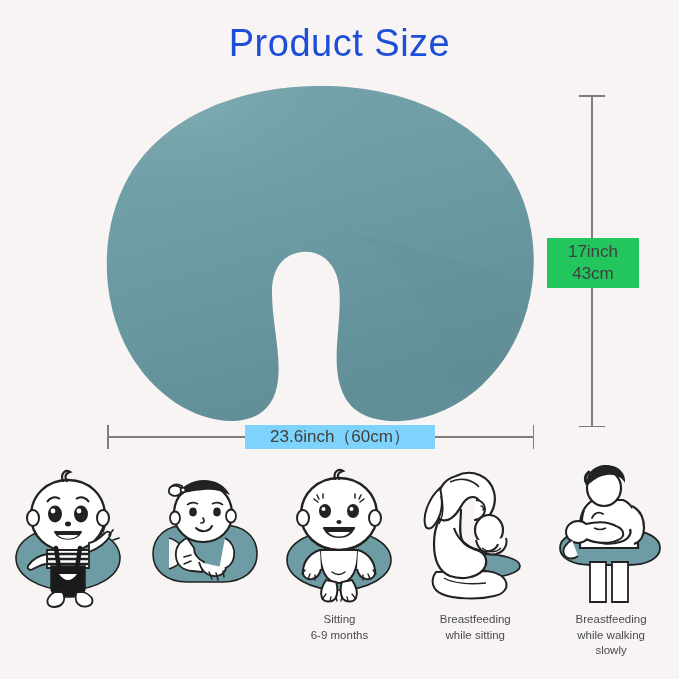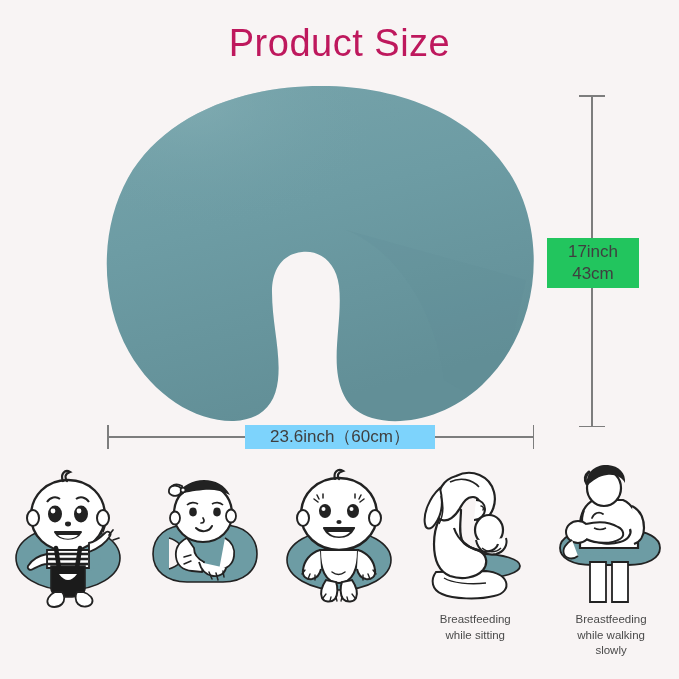--- a/index.html
+++ b/index.html
@@ -25,21 +25,21 @@
   
   .page-title {
     position: absolute;
     top: 22px;
     left: 0;
     width: 679px;
     text-align: center;
     font-size: 38px;
     font-weight: 400;
     letter-spacing: 0.5px;
-    color: #be185d;
+    color: #1d4ed8;
     font-family: "Liberation Sans", sans-serif;
   }
 
   
   .product-stage {
     position: absolute;
     left: 96px;
     top: 80px;
     width: 450px;
     height: 350px;
@@ -313,20 +313,22 @@
         <path d="M46 88 c-10 3 -16 11 -17 20 c-1 6 3 10 9 9 c5 -1 8 -5 9 -10" fill="#fff" stroke="#222" stroke-width="2"></path>
         <path d="M84 88 c10 3 16 11 17 20 c1 6 -3 10 -9 9 c-5 -1 -8 -5 -9 -10" fill="#fff" stroke="#222" stroke-width="2"></path>
         <path d="M31 108 l-3 4 M36 112 l-2 5 M41 113 l0 5" stroke="#222" stroke-width="1.4" stroke-linecap="round"></path>
         <path d="M99 108 l3 4 M94 112 l2 5 M89 113 l0 5" stroke="#222" stroke-width="1.4" stroke-linecap="round"></path>
 
         <path d="M52 118 c-4 6 -6 13 -4 18 c2 4 9 5 13 1 c3 -4 3 -12 1 -17 z" fill="#fff" stroke="#222" stroke-width="2"></path>
         <path d="M78 118 c4 6 6 13 4 18 c-2 4 -9 5 -13 1 c-3 -4 -3 -12 -1 -17 z" fill="#fff" stroke="#222" stroke-width="2"></path>
         <path d="M52 132 l-3 4 M57 135 l-1 4 M62 135 l1 4" stroke="#222" stroke-width="1.3" stroke-linecap="round"></path>
         <path d="M78 132 l3 4 M73 135 l1 4 M68 135 l-1 4" stroke="#222" stroke-width="1.3" stroke-linecap="round"></path>
       </svg>
+      <div class="usecase-caption">Sitting
+6-9 months</div>
     </div>
 
     <div class="usecase">
       <svg class="usecase-art" viewBox="0 0 130 148" xmlns="http://www.w3.org/2000/svg">
 
         <ellipse cx="72" cy="104" rx="38" ry="12" fill="#6d9ca4" stroke="#222" stroke-width="1.8"></ellipse>
 
         <path d="M26 110 c-6 8 -4 18 6 22 c11 5 36 6 52 2 c10 -2 14 -8 12 -14 c-2 -6 -10 -10 -20 -11 z" fill="#fff" stroke="#222" stroke-width="2"></path>
         <path d="M34 116 c8 5 26 7 42 5" fill="none" stroke="#222" stroke-width="1.4"></path>
 

